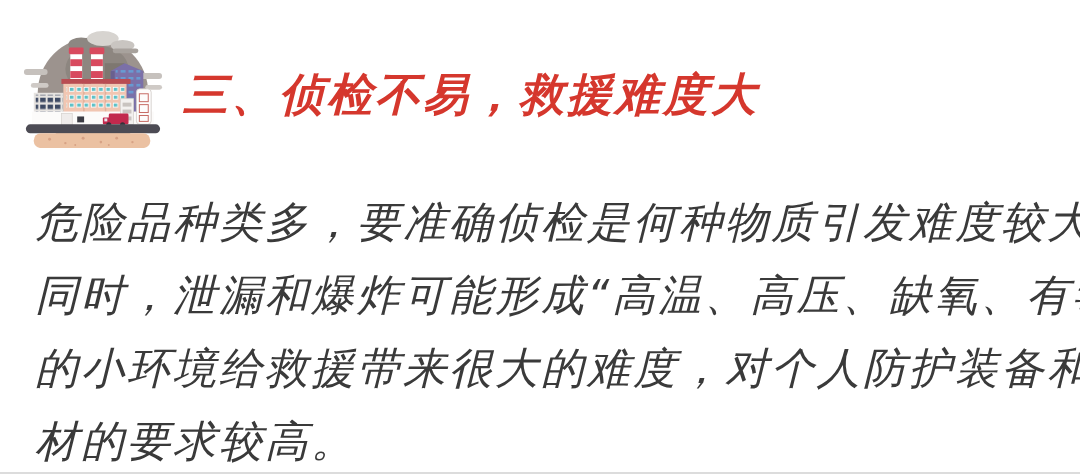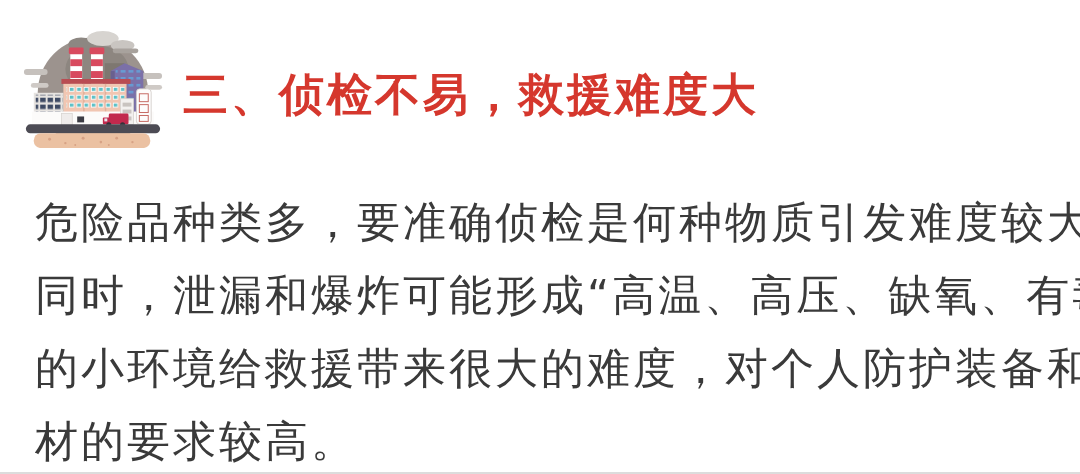--- a/index.html
+++ b/index.html
@@ -3,20 +3,21 @@
 <meta charset="utf-8">
 <style>
   html, body { margin: 0; padding: 0; background: #ffffff; }
   .canvas {
     position: relative;
     width: 1080px;
     height: 474px;
     background: #ffffff;
     overflow: hidden;
     font-family: "DejaVu Sans", sans-serif;
+    font-style: italic;
   }
   .icon-wrap {
     position: absolute;
     left: 18px;
     top: 6px;
     width: 148px;
     height: 142px;
   }
   .icon-wrap svg { display: block; width: 100%; height: 100%; }
   .title {

